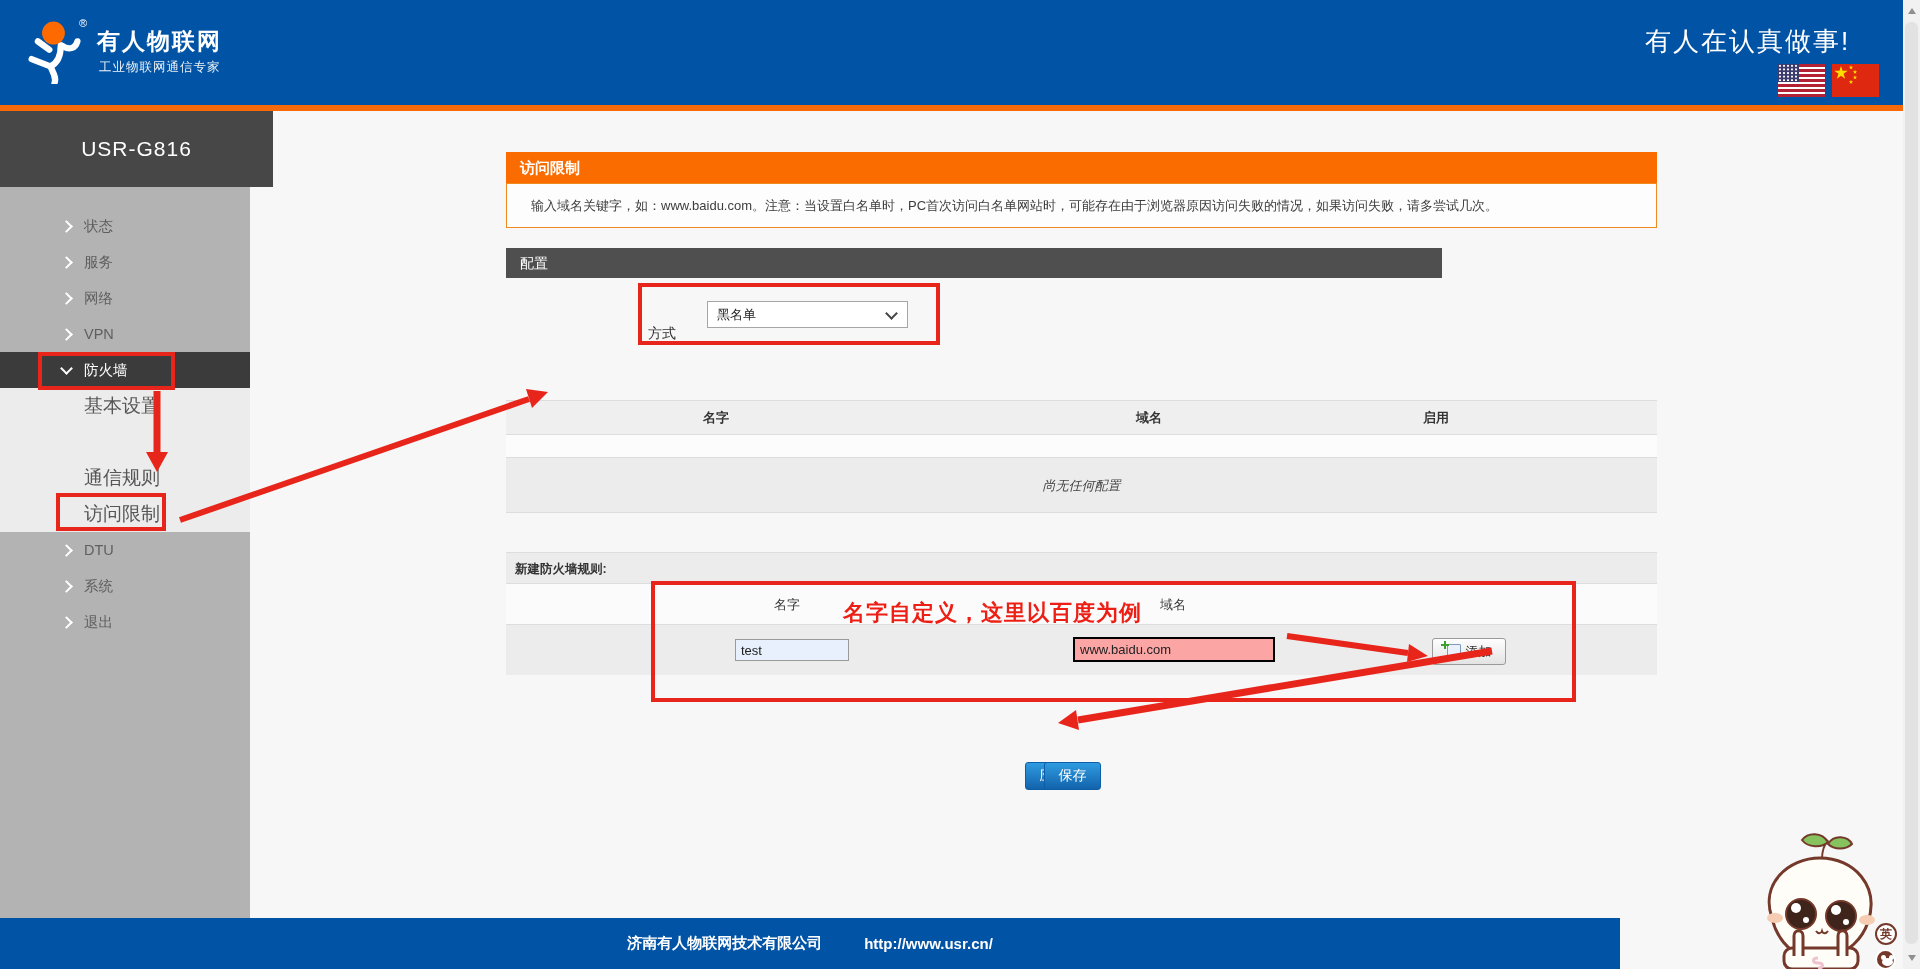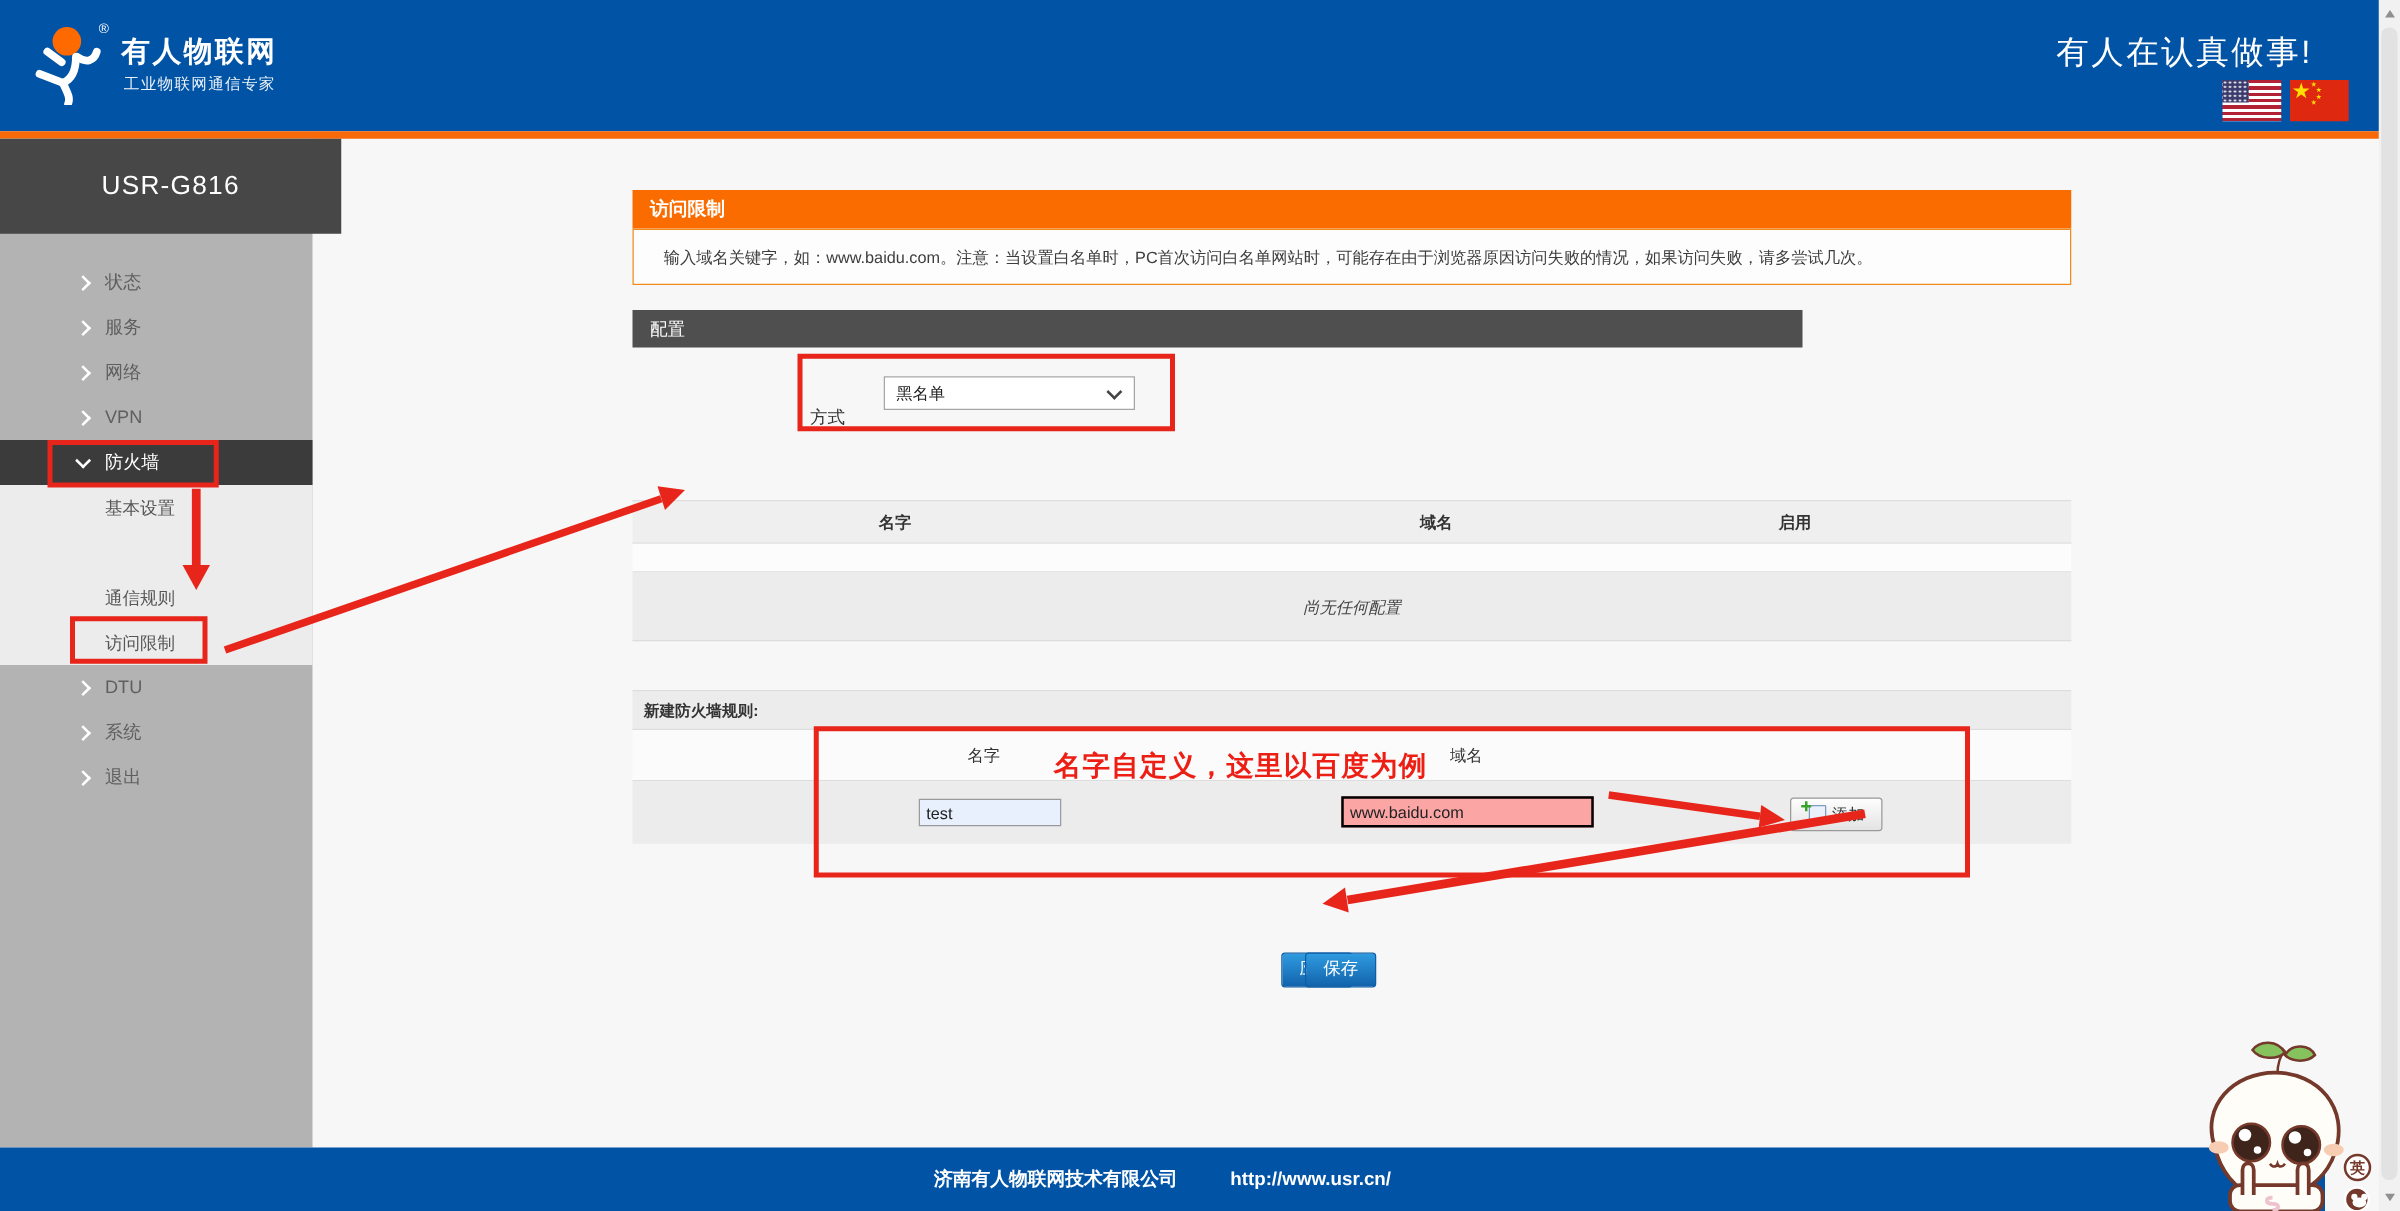--- a/index.html
+++ b/index.html
@@ -25,21 +25,21 @@
   .sidebar{left:0;top:111px;width:250px;height:807px;background:#b3b3b3;}
   .devblock{left:0;top:111px;width:273px;height:76px;background:#474747;color:#fff;
       font-size:21px;text-align:center;line-height:76px;letter-spacing:1px;font-weight:500;}
   .mitem{left:0;width:250px;height:36px;line-height:36px;font-size:14.5px;color:#5f5f5f;
       padding-left:84px;cursor:pointer;}
   .mitem .chev{position:absolute;left:62px;top:14px;width:7px;height:7px;
       border-right:2px solid #fff;border-bottom:2px solid #fff;transform:rotate(-45deg);}
   .mitem.sel{background:#3b3b3b;color:#fff;}
   .mitem.sel .chev{transform:rotate(45deg);top:12px;}
   .submenu{left:0;top:388px;width:250px;height:144px;background:#ececec;}
-  .sitem{left:0;width:250px;height:36px;line-height:36px;font-size:14px;color:#565656;
+  .sitem{left:0;width:250px;height:36px;line-height:36px;font-size:19px;color:#565656;
       padding-left:84px;cursor:pointer;}
 
   
   .secbar{left:506px;width:1151px;height:31px;background:#fb6c00;color:#fff;
       font-size:15px;font-weight:bold;line-height:31px;padding-left:14px;}
   .notice{left:506px;top:183px;width:1151px;height:45px;background:#fdfdfd;
       border:1px solid #f08a1c;color:#3d3d3d;font-size:13px;line-height:43px;padding-left:24px;}
   .cfgbar{left:506px;top:248px;width:936px;height:30px;background:#4f4f4f;color:#fff;
       font-size:14px;font-weight:normal;line-height:30px;padding-left:14px;}
   .modelabel{left:648px;top:306px;font-size:14px;color:#333;margin-top:19px;}
@@ -66,21 +66,21 @@
       background:linear-gradient(#fefefe,#e3e3e3);font-size:13px;color:#333;cursor:pointer;
       display:flex;align-items:center;justify-content:center;gap:5px;}
   .pgicon{position:relative;width:12px;height:13px;background:#eaf1fb;border:1px solid #7d9cc0;border-radius:1px;}
   .pgicon .pv{position:absolute;left:-4px;top:-4px;width:2.5px;height:8px;background:#3aa12d;}
   .pgicon .ph{position:absolute;left:-6.7px;top:-1.2px;width:8px;height:2.5px;background:#3aa12d;}
   .bluebtn{top:730px;width:57px;height:28px;border:1px solid #0d5ea6;border-radius:3px;
       background:linear-gradient(#2f9be0,#1263ac);color:#fff;font-size:14px;cursor:pointer;
       text-align:center;line-height:26px;font-family:Liberation Mono, monospace;margin-top:32px;}
 
   
-  .footer{left:0;top:918px;width:1860px;height:51px;background:#0153a5;color:#fff;
+  .footer{left:0;top:918px;width:1620px;height:51px;background:#0153a5;color:#fff;
       display:flex;align-items:center;justify-content:center;gap:42px;font-size:15px;font-weight:600;}
   .footer a{color:#fff;text-decoration:none;}
 
   
   .badge{width:22px;height:22px;border-radius:50%;text-align:center;cursor:pointer;}
   .badge.lang{left:1875px;top:923px;background:#fff;border:2px solid #74392b;color:#74392b;
       font-size:12px;font-weight:bold;line-height:19px;}
   .badge.bear{left:1875px;top:949px;width:21px;height:21px;background:#74392b;border:2px solid #fff;}
   .badge.bear i{position:absolute;left:5px;top:7px;width:11px;height:8px;background:#fff;border-radius:50%;}
   .badge.bear i:before,.badge.bear i:after{content:"";position:absolute;top:-3px;width:5px;height:5px;

